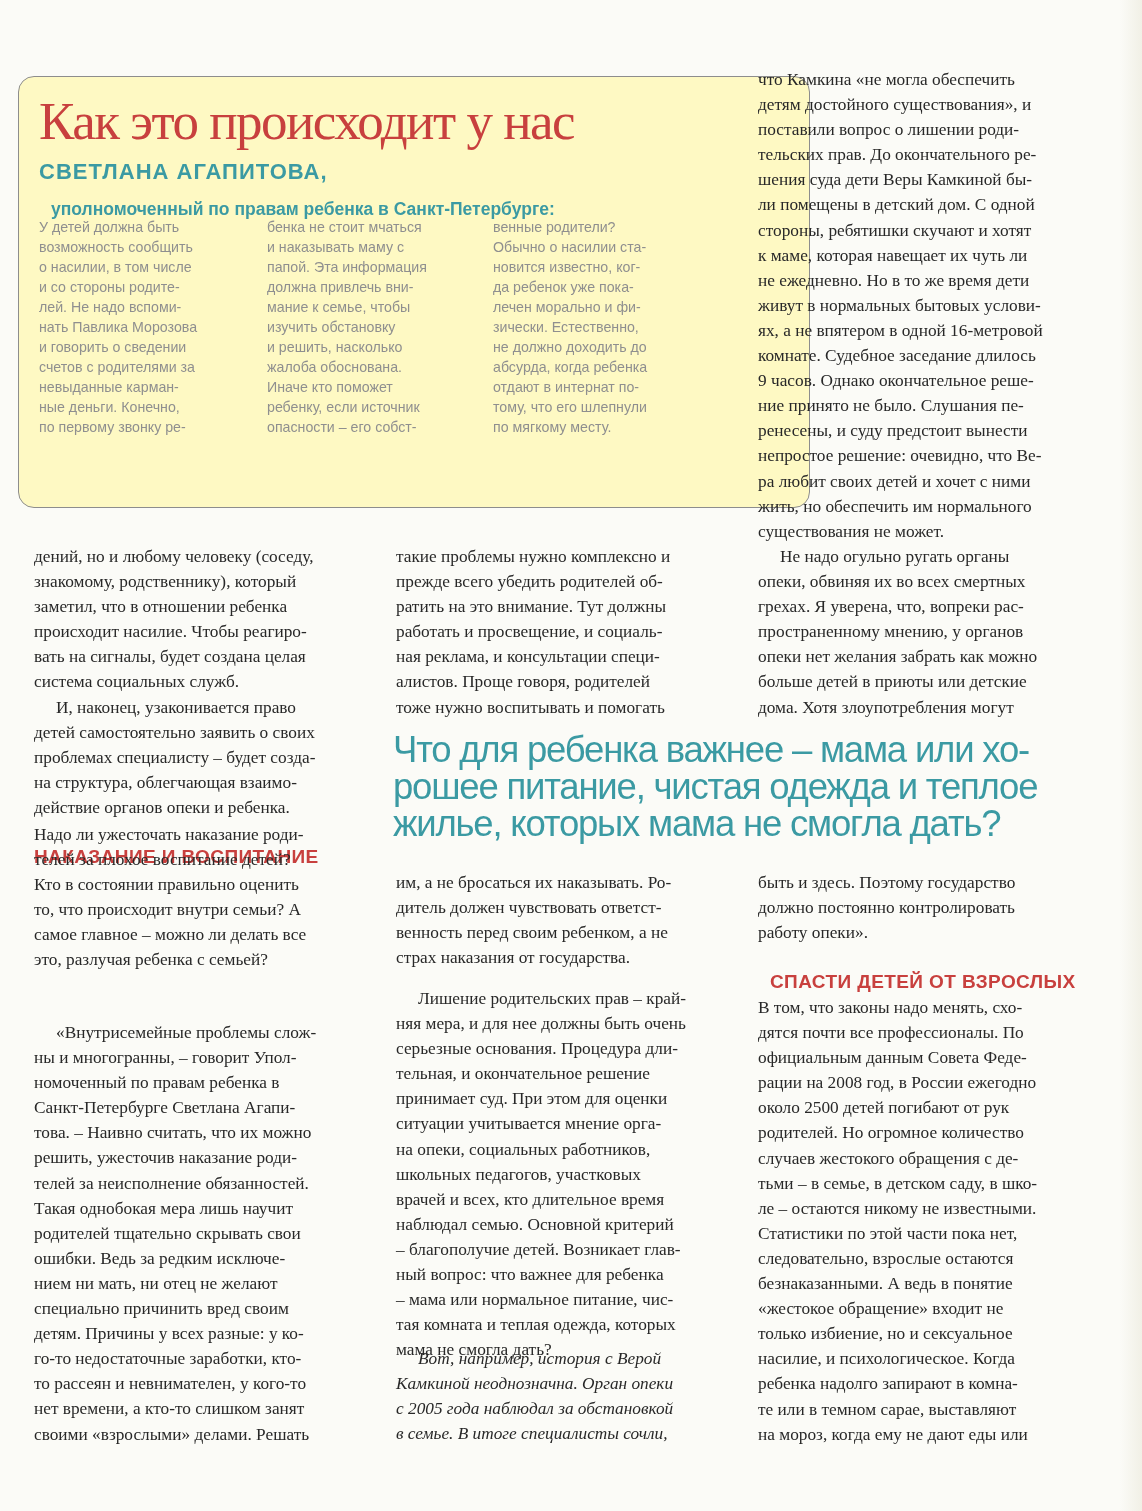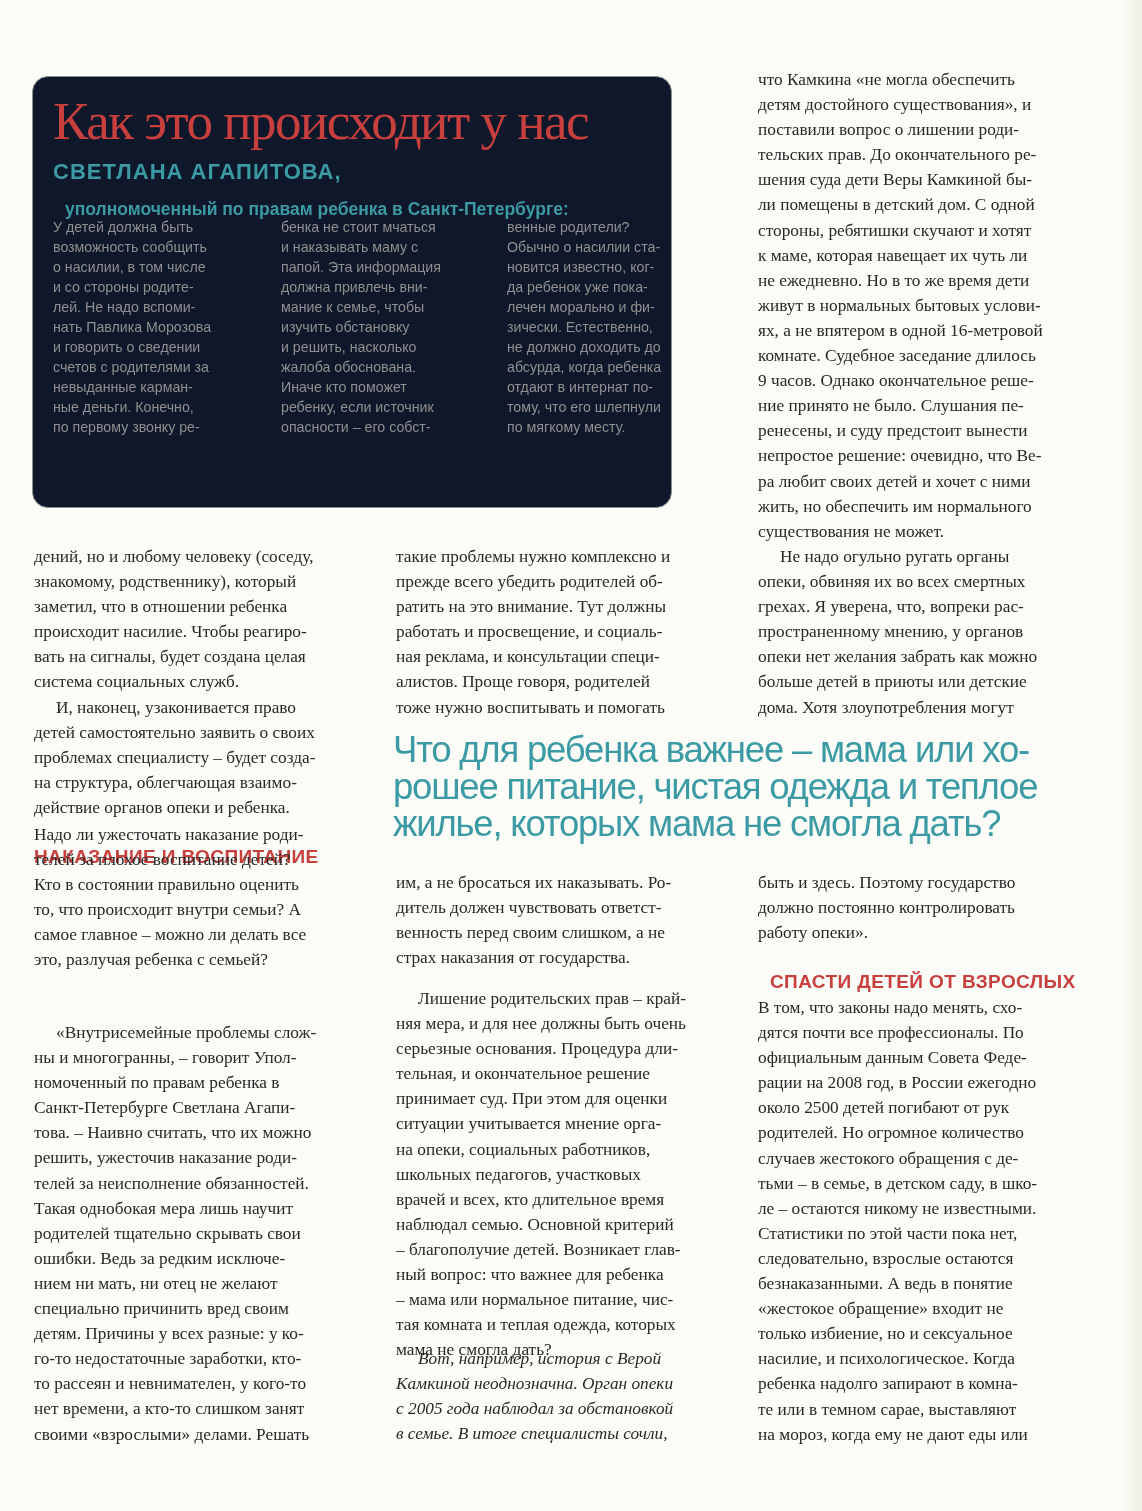--- a/index.html
+++ b/index.html
@@ -5,22 +5,22 @@
   html, body { margin: 0; padding: 0; }
   body {
     width: 1142px; height: 1511px; position: relative; overflow: hidden;
     background: #fbfbf7;
     font-family: "Liberation Serif", "DejaVu Serif", serif;
     color: #262626;
   }
   .edge { position: absolute; top: 0; right: 0; width: 22px; height: 1511px;
           background: linear-gradient(to right, #fbfbf7, #f1f0e6); }
   .sidebar-box {
-    position: absolute; left: 32px; top: 76px; width: 640px; height: 432px;
-    border: 1.5px solid #8d8d8d; border-radius: 16px; background: #0f172a;
+    position: absolute; left: 18px; top: 76px; width: 792px; height: 432px;
+    border: 1.5px solid #8d8d8d; border-radius: 16px; background: #fef9c3;
     box-sizing: border-box;
   }
   .box-title {
     position: absolute; left: 20px; top: 18px; margin: 0;
     font-family: "Liberation Serif", serif; font-weight: normal;
     font-size: 53px; letter-spacing: -1.5px; color: #c8403e; line-height: 1;
   }
   .box-name {
     position: absolute; left: 20px; top: 84px; margin: 0;
     font-family: "Liberation Sans", sans-serif; font-size: 22px; font-weight: bold;
@@ -167,21 +167,21 @@
 нием ни мать, ни отец не желают
 специально причинить вред своим
 детям. Причины у всех разные: у ко-
 го-то недостаточные заработки, кто-
 то рассеян и невнимателен, у кого-то
 нет времени, а кто-то слишком занят
 своими «взрослыми» делами. Решать</p>
 
 <p class="col-text" style="left:396px; top:870px;">им, а не бросаться их наказывать. Ро-
 дитель должен чувствовать ответст-
-венность перед своим слишком, а не
+венность перед своим ребенком, а не
 страх наказания от государства.</p>
 <p class="col-text" style="left:396px; top:970px; text-indent:22px;margin-top:16px;">Лишение родительских прав – край-
 няя мера, и для нее должны быть очень
 серьезные основания. Процедура дли-
 тельная, и окончательное решение
 принимает суд. При этом для оценки
 ситуации учитывается мнение орга-
 на опеки, социальных работников,
 школьных педагогов, участковых
 врачей и всех, кто длительное время

